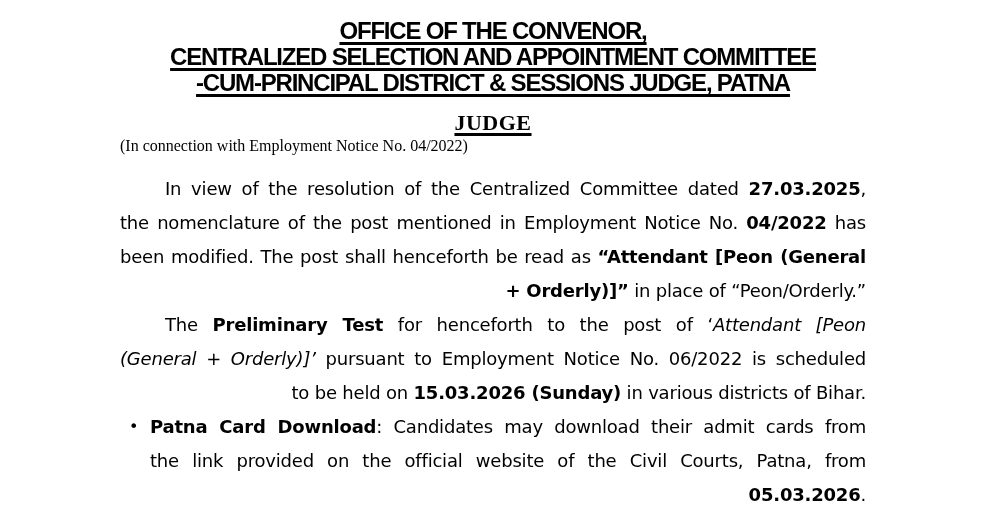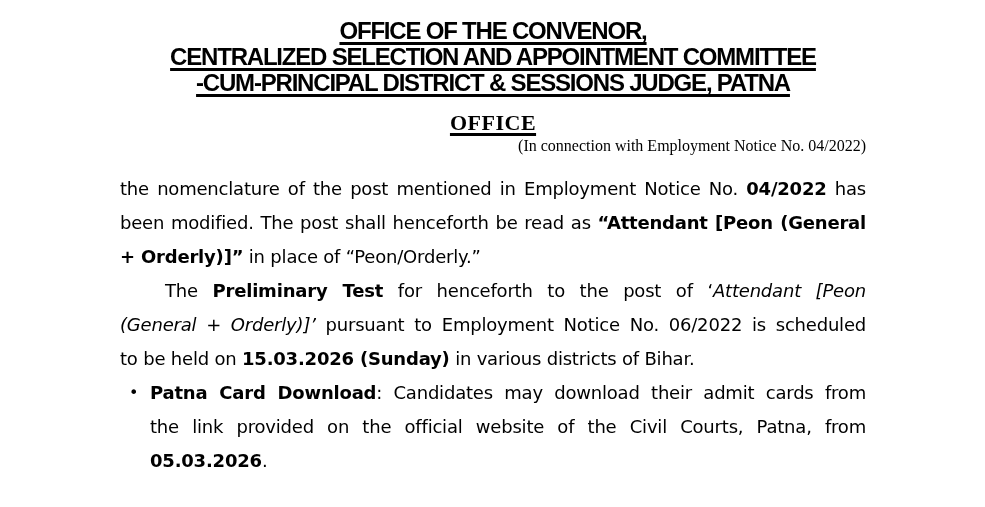--- a/index.html
+++ b/index.html
@@ -46,42 +46,42 @@
   .notice-title > span {
     text-decoration: underline;
     text-decoration-thickness: 2.5px;
     text-underline-offset: 3px;
     text-decoration-skip-ink: none;
   }
   .notice-subtitle {
     font-family: "Liberation Serif", serif;
     font-size: 16px;
     line-height: 20px;
-    text-align: right;
+    text-align: left;
   }
   
   .notice-body {
     margin-top: 16px;
     font-family: "DejaVu Sans", sans-serif;
     font-size: 18px;
     letter-spacing: -0.2px;
     color: #000000;
   }
   .para { position: relative; }
   .para.bullet { padding-left: 30px; }
   .para.bullet .marker {
     position: absolute;
     left: 9px;
     top: 0;
     line-height: 34px;
     font-size: 16px;
   }
   .line {
     line-height: 34px;
-    text-align: left;
+    text-align: right;
     white-space: normal;
   }
   .line.just {
     text-align: justify;
     text-align-last: justify;
   }
   .line.ind { text-indent: 45px; }
   .b { font-weight: 700; }
   .i { font-style: italic; }
 </style>
@@ -97,27 +97,28 @@
     <div class="hline">
       <span>CENTRALIZED SELECTION AND APPOINTMENT COMMITTEE</span>
     </div>
     <div class="hline">
       <span>-CUM-PRINCIPAL DISTRICT &amp; SESSIONS JUDGE, PATNA</span>
     </div>
   </div>
 
   <div class="title-block">
     <div class="notice-title">
-      <span>OFFICE</span>
+      <span>JUDGE</span>
     </div>
     <div class="notice-subtitle">(In connection with Employment Notice No. 04/2022)</div>
   </div>
 
   <div class="notice-body">
       <div class="para">
+        <div class="line just ind"><span>In view of the resolution of the Centralized Committee dated </span><span class="b">27.03.2025</span><span>,</span></div>
         <div class="line just"><span>the nomenclature of the post mentioned in Employment Notice No. </span><span class="b">04/2022</span><span> has</span></div>
         <div class="line just"><span>been modified. The post shall henceforth be read as </span><span class="b">“Attendant [Peon (General</span></div>
         <div class="line"><span class="b">+ Orderly)]”</span><span> in place of “Peon/Orderly.”</span></div>
       </div>
       <div class="para">
         <div class="line just ind"><span>The </span><span class="b">Preliminary Test</span><span> for henceforth to the post of ‘</span><span class="i">Attendant [Peon</span></div>
         <div class="line just"><span class="i">(General + Orderly)]’</span><span> pursuant to Employment Notice No. 06/2022 is scheduled</span></div>
         <div class="line"><span>to be held on </span><span class="b">15.03.2026 (Sunday)</span><span> in various districts of Bihar.</span></div>
       </div>
       <div class="para bullet">

